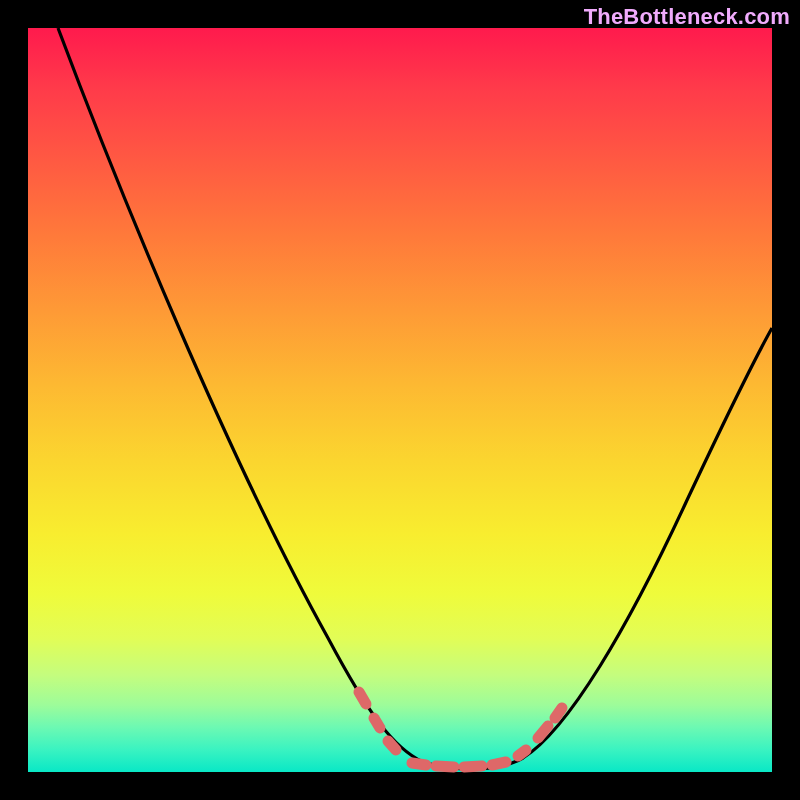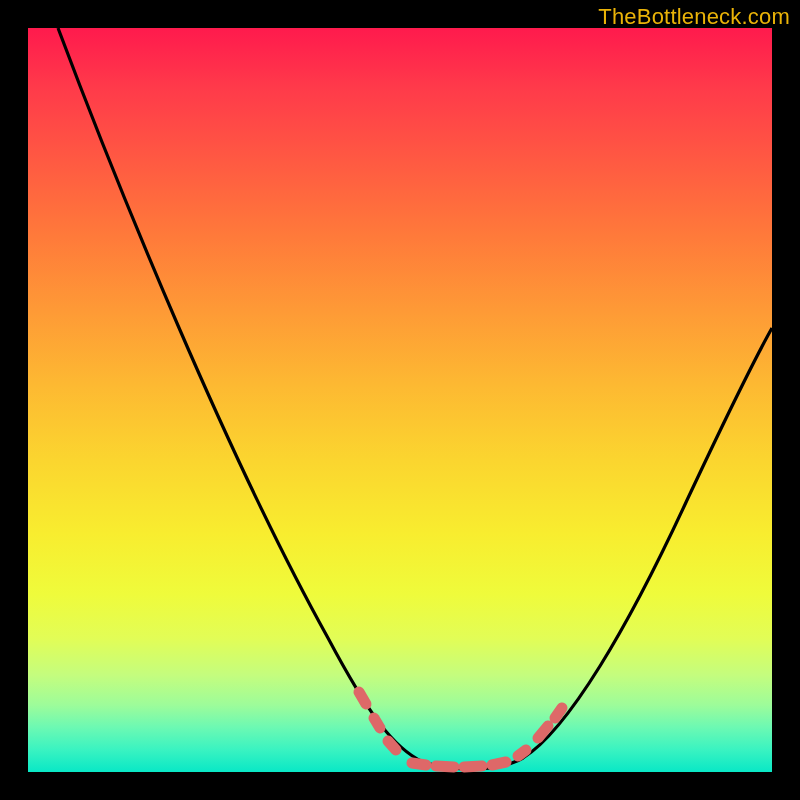--- a/index.html
+++ b/index.html
@@ -48,22 +48,22 @@
     width: 744px;
     height: 744px;
     overflow: visible;
   }
   .watermark {
     position: absolute;
     top: 4px;
     right: 10px;
     font-family: Arial, Helvetica, sans-serif;
     font-size: 22px;
-    font-weight: 400;
-    color: #eab308;
+    font-weight: 700;
+    color: #f0abfc;
     letter-spacing: 0.2px;
   }
 </style>
 </head>
 <body>
 
 <div class="frame">
   <div class="plot-area">
     <svg class="curves" viewBox="0 0 744 744">
 

